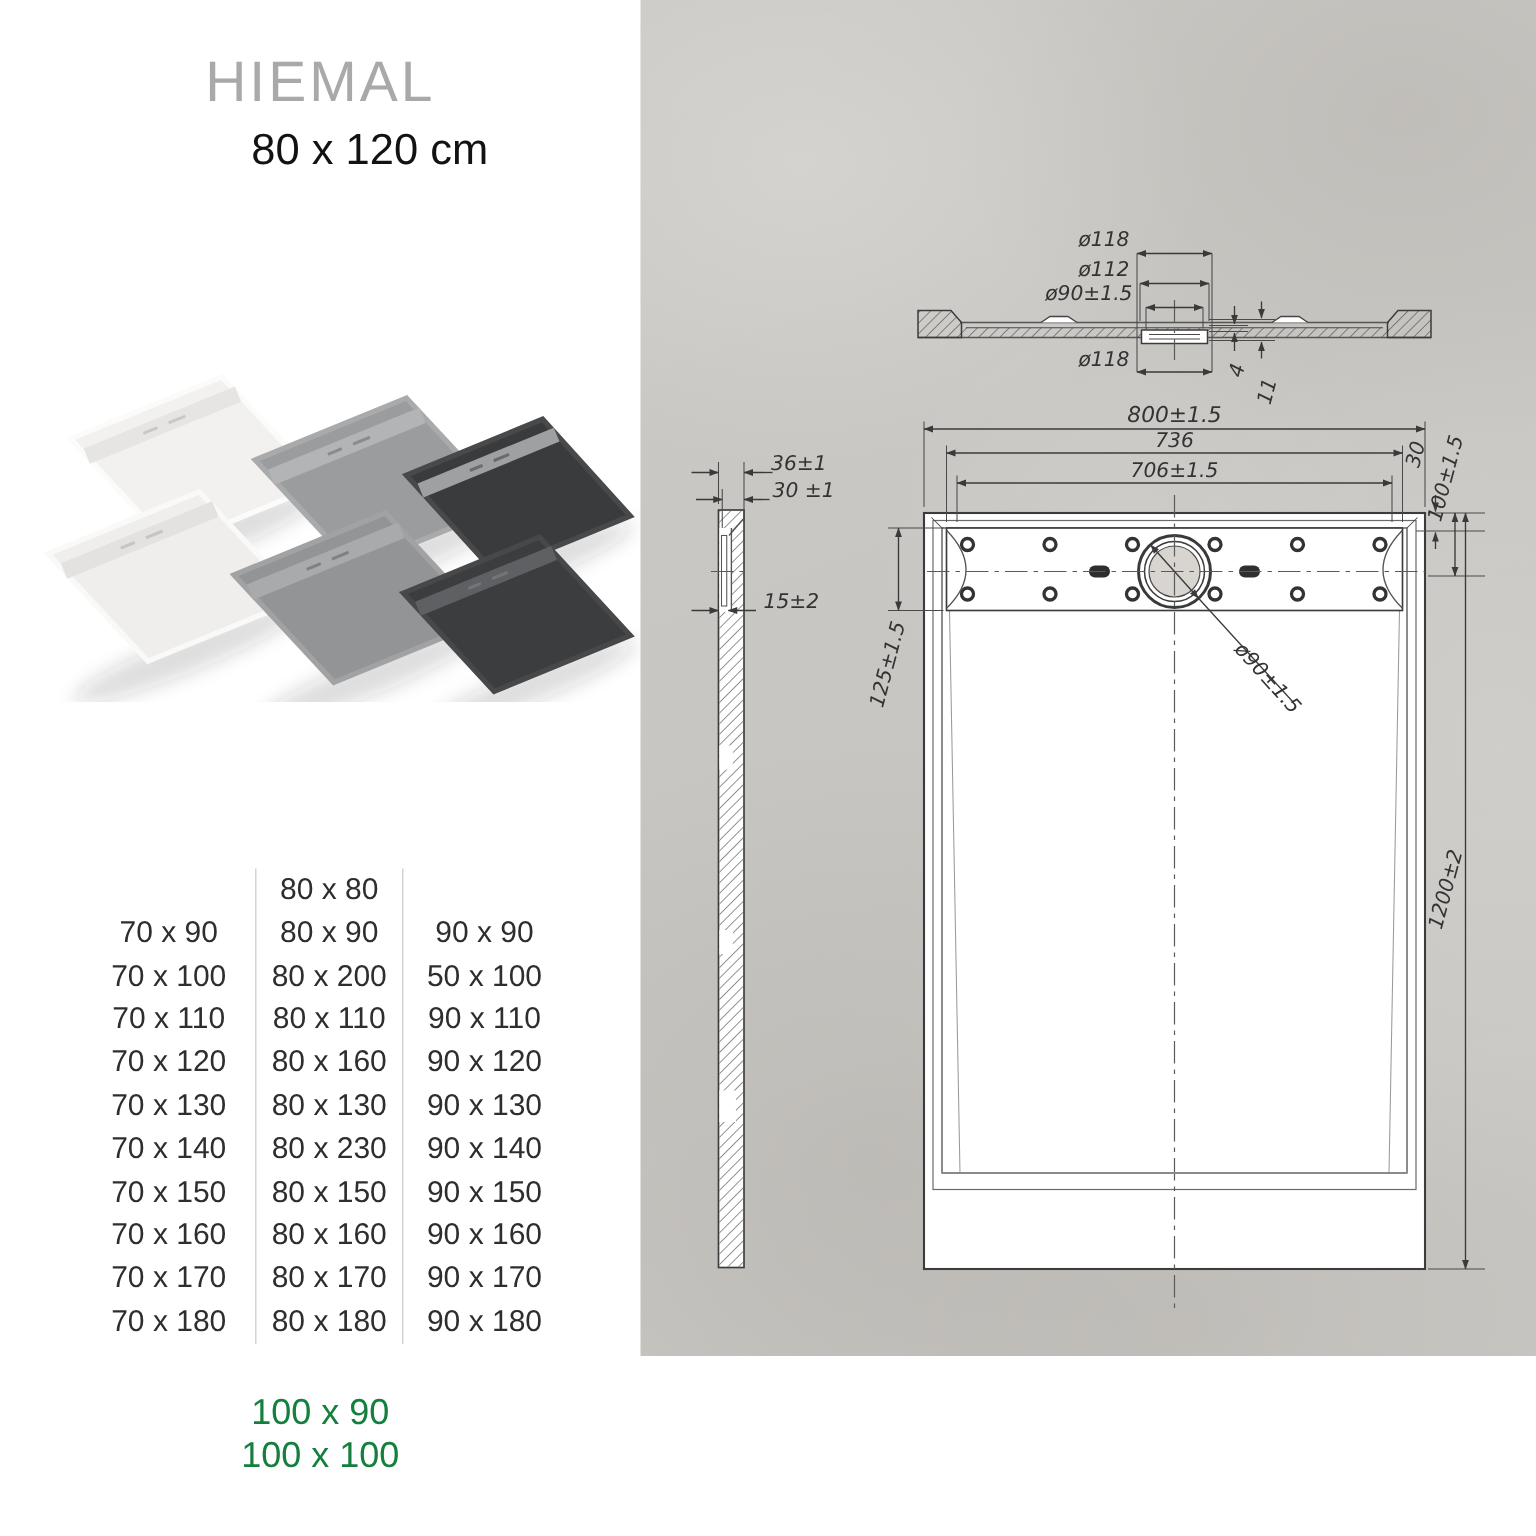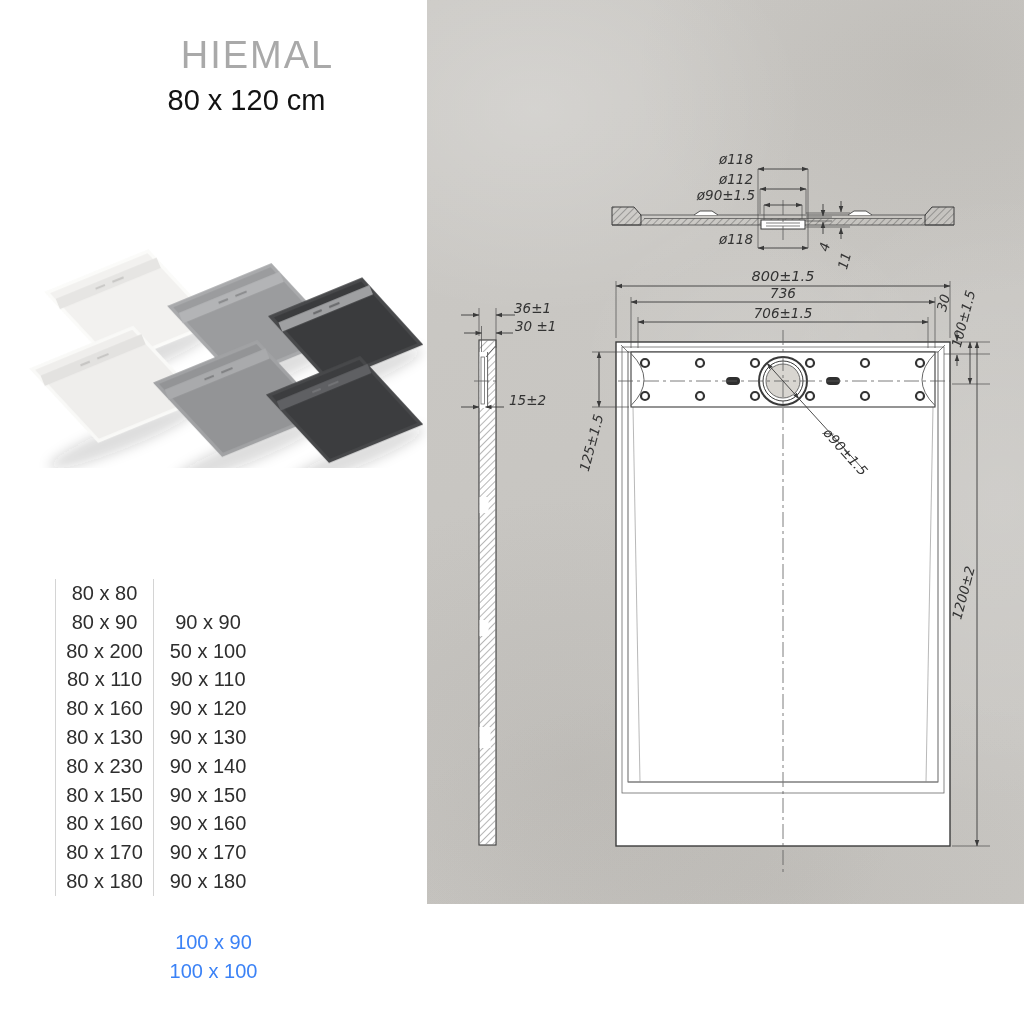--- a/index.html
+++ b/index.html
@@ -1,33 +1,33 @@
 <!DOCTYPE html>
 <html><head>
 <meta charset="utf-8">
 <style>
   html,body{margin:0;padding:0;background:#ffffff;}
   .page{position:relative;width:1024px;height:1024px;background:#ffffff;
         font-family:"Liberation Sans", sans-serif;overflow:hidden;}
   
   .left-panel{position:absolute;left:0;top:0;width:427px;height:1024px;background:#ffffff;}
   .title{position:absolute;top:34px;left:0;width:427px;text-align:center;
-         font-size:38px;letter-spacing:2px;color:#a9a9a9;font-weight:400;padding-left:44px;}
+         font-size:38px;letter-spacing:2px;color:#a9a9a9;font-weight:400;}
   .subtitle{position:absolute;top:84px;left:0;width:493px;text-align:center;
             font-size:29px;color:#121212;font-weight:400;}
   .photo-svg{position:absolute;left:0px;top:222px;width:427px;height:246px;}
   .size-table{position:absolute;left:55px;top:579px;width:322px;display:flex;
               font-size:20px;color:#2e2e2e;}
   .size-col{display:flex;flex-direction:column;}
   .size-col .cell{height:28.8px;line-height:28.8px;text-align:center;white-space:nowrap;}
   .col-70{width:115px;}
   .col-80{width:97px;border-left:1px solid #d4d4d4;border-right:1px solid #d4d4d4;}
   .col-90{width:108px;}
   .extra-sizes{position:absolute;left:0;top:928px;width:427px;text-align:center;
-               font-size:20px;color:#3b82f6;}
+               font-size:24px;color:#15803d;}
   .extra-sizes .cell{height:28.8px;line-height:28.8px;}
   
   .right-panel{position:absolute;left:427px;top:0;width:597px;height:904px;
     background:
       radial-gradient(ellipse 420px 320px at 18% 12%, rgba(255,255,255,0.20), rgba(255,255,255,0) 65%),
       radial-gradient(ellipse 500px 380px at 85% 8%, rgba(125,120,112,0.12), rgba(125,120,112,0) 60%),
       radial-gradient(ellipse 420px 520px at 96% 55%, rgba(255,255,255,0.15), rgba(255,255,255,0) 60%),
       radial-gradient(ellipse 520px 420px at 25% 85%, rgba(115,110,104,0.10), rgba(115,110,104,0) 65%),
       radial-gradient(ellipse 300px 260px at 55% 40%, rgba(255,255,255,0.10), rgba(255,255,255,0) 60%),
       radial-gradient(ellipse 600px 300px at 60% 98%, rgba(120,115,108,0.10), rgba(120,115,108,0) 70%),
@@ -114,20 +114,33 @@
         <polygon points="270,394 360,357 420,422 330,459" fill="#3c3d3f" stroke="#47484a" stroke-width="3.5"></polygon>
         <line x1="279.6" y1="404.4" x2="369.6" y2="367.4" stroke="#5f6063" stroke-width="10"></line>
         <g transform="translate(325,386) rotate(-22.3)" stroke="#747578" stroke-width="2">
           <line x1="-13" y1="0" x2="-4" y2="0"></line>
             <line x1="4" y1="0" x2="15" y2="0"></line>
         </g>
       </g>
     </svg>
 
     <div class="size-table">
+      <div class="size-col col-70">
+        <div class="cell"></div>
+        <div class="cell">70 x 90</div>
+        <div class="cell">70 x 100</div>
+        <div class="cell">70 x 110</div>
+        <div class="cell">70 x 120</div>
+        <div class="cell">70 x 130</div>
+        <div class="cell">70 x 140</div>
+        <div class="cell">70 x 150</div>
+        <div class="cell">70 x 160</div>
+        <div class="cell">70 x 170</div>
+        <div class="cell">70 x 180</div>
+      </div>
       <div class="size-col col-80">
         <div class="cell">80 x 80</div>
         <div class="cell">80 x 90</div>
         <div class="cell">80 x 200</div>
         <div class="cell">80 x 110</div>
         <div class="cell">80 x 160</div>
         <div class="cell">80 x 130</div>
         <div class="cell">80 x 230</div>
         <div class="cell">80 x 150</div>
         <div class="cell">80 x 160</div>

